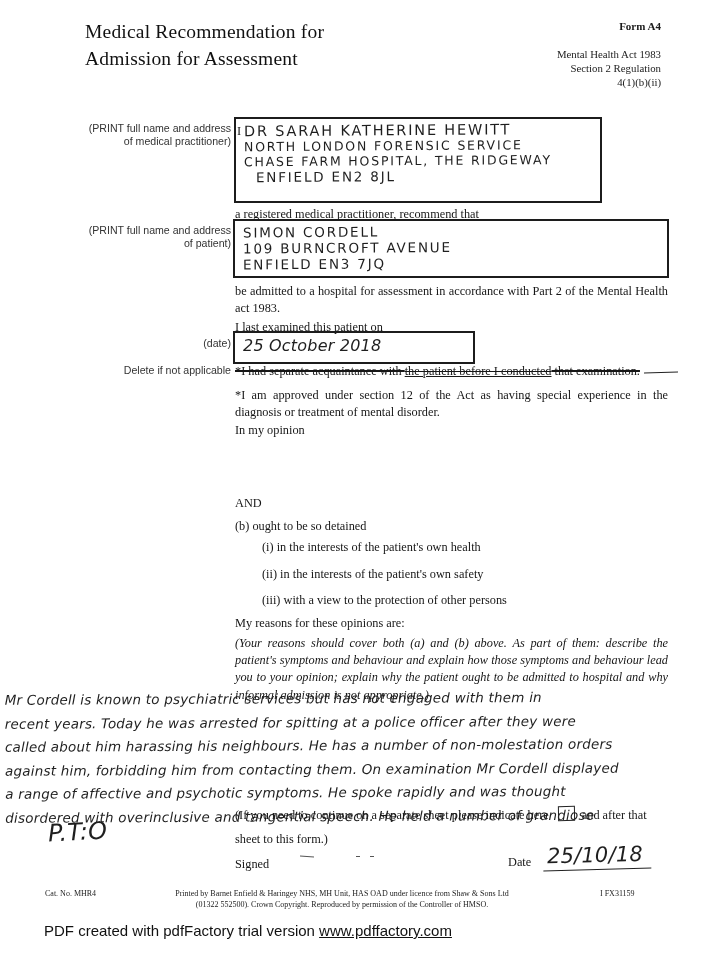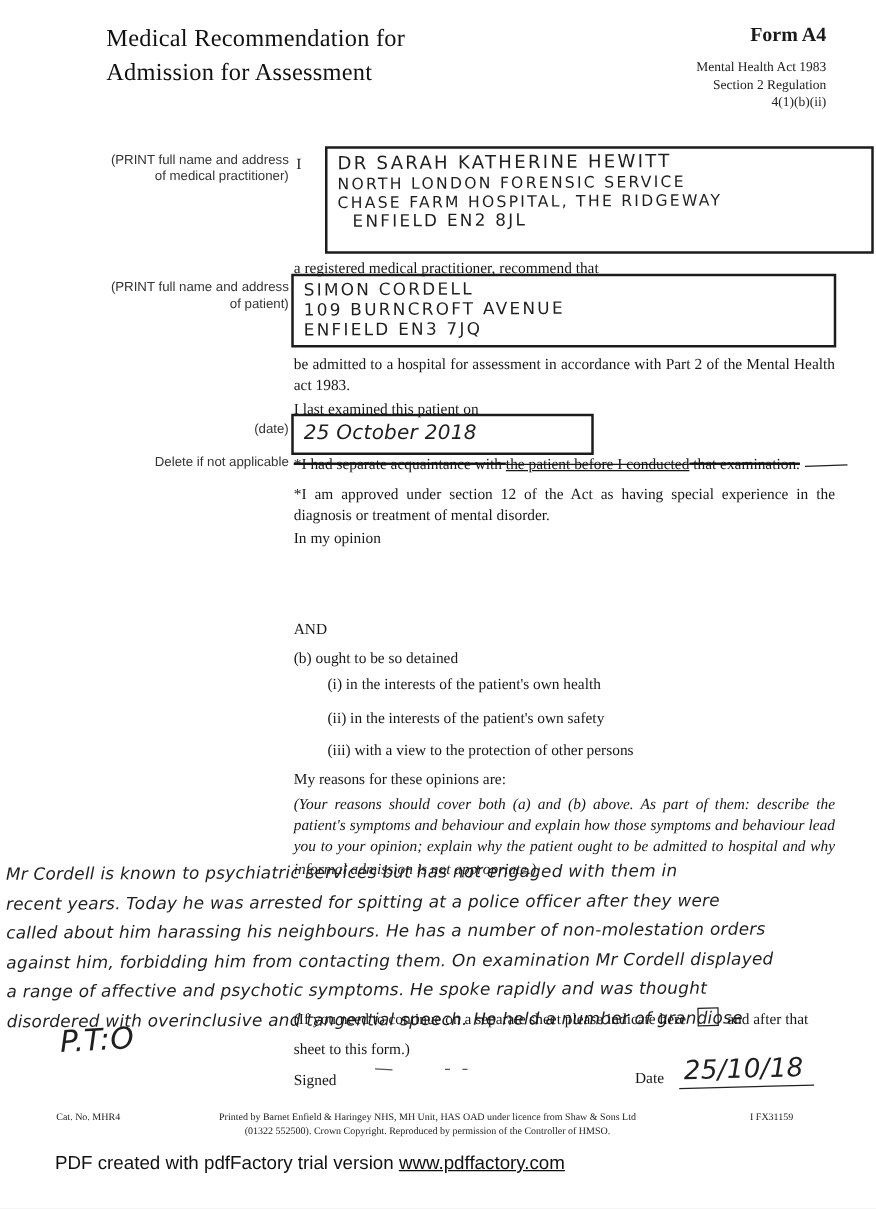--- a/index.html
+++ b/index.html
@@ -10,21 +10,21 @@
     background: #ffffff;
     margin: 0 auto;
     font-family: "Liberation Serif", serif;
     color: #1a1a1a;
     overflow: hidden;
   }
   .abs { position: absolute; }
   .serif { font-family: "Liberation Serif", serif; }
 
   .doc-title { left: 85px; top: 18px; font-size: 19.5px; line-height: 27px; color: #111; letter-spacing: .2px; }
-  .form-no   { right: 40px; top: 20px; font-size: 16px; font-weight: bold; text-align: right; }
+  .form-no   { right: 40px; top: 20px; font-size: 11px; font-weight: bold; text-align: right; }
   .act-ref   { right: 40px; top: 47px; font-size: 10.8px; line-height: 14px; text-align: right; color: #222; }
 
   .side-label {
     font-family: "Liberation Sans", sans-serif;
     font-size: 10.6px; line-height: 12.5px;
     color: #333; text-align: right; width: 146px; left: 85px;
   }
   .body-text { font-size: 12.3px; line-height: 17px; color: #161616; }
   .just { text-align: justify; }
   .italic { font-style: italic; }
@@ -62,21 +62,21 @@
   </div>
   <div class="abs form-no">Form A4</div>
   <div class="abs act-ref">
     <div>Mental Health Act 1983</div>
     <div>Section 2 Regulation</div>
     <div>4(1)(b)(ii)</div>
   </div>
 
   <div class="abs side-label" style="top:122px;">(PRINT full name and address of medical practitioner)</div>
   <div class="abs serif" style="left:237px; top:124px; font-size:12.5px;">I</div>
-  <div class="abs box" style="left:260px; top:117px; width:439px; height:86px; padding:3px 8px;">
+  <div class="abs box" style="left:234px; top:117px; width:368px; height:86px; padding:3px 8px;">
     <div class="hw hw-caps hw-line" style="font-size:14.5px;">DR SARAH KATHERINE HEWITT</div>
     <div class="hw hw-caps hw-line" style="font-size:12.5px;">NORTH LONDON FORENSIC SERVICE</div>
     <div class="hw hw-caps hw-line" style="font-size:12.5px;">CHASE FARM HOSPITAL, THE RIDGEWAY</div>
     <div class="hw hw-caps hw-line" style="font-size:13.5px; padding-left:12px;">ENFIELD EN2 8JL</div>
   </div>
   <div class="abs body-text" style="left:235px; top:206px;">a registered medical practitioner, recommend that</div>
 
   <div class="abs side-label" style="top:224px;">(PRINT full name and address of patient)</div>
   <div class="abs box" style="left:233px; top:219px; width:436px; height:59px; padding:2px 8px;">
     <div class="hw hw-caps hw-line" style="font-size:13.5px;">SIMON CORDELL</div>

